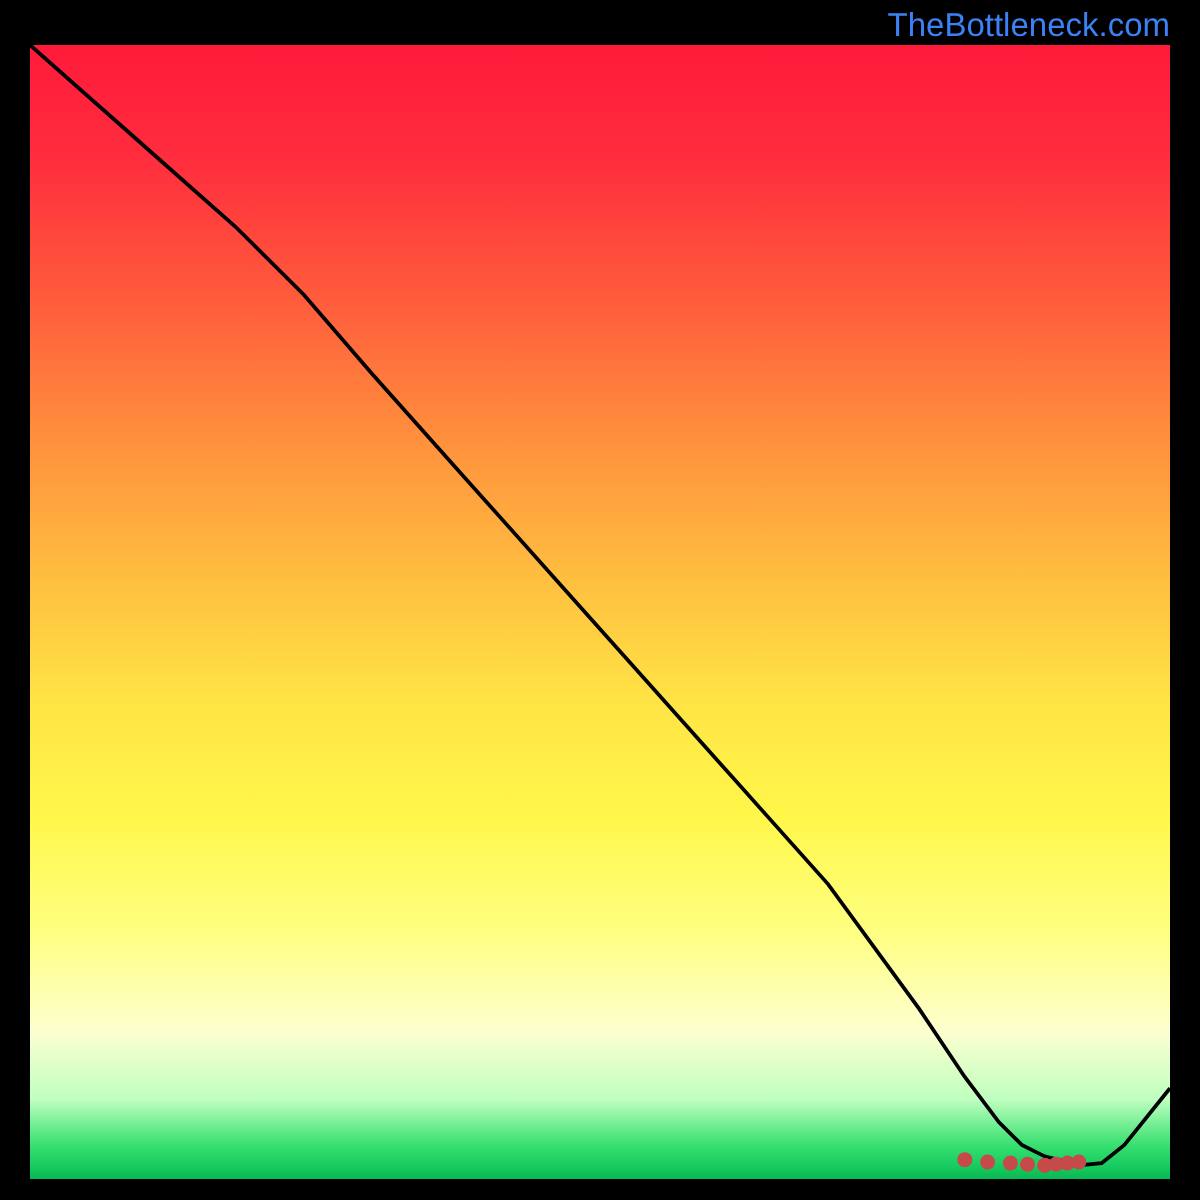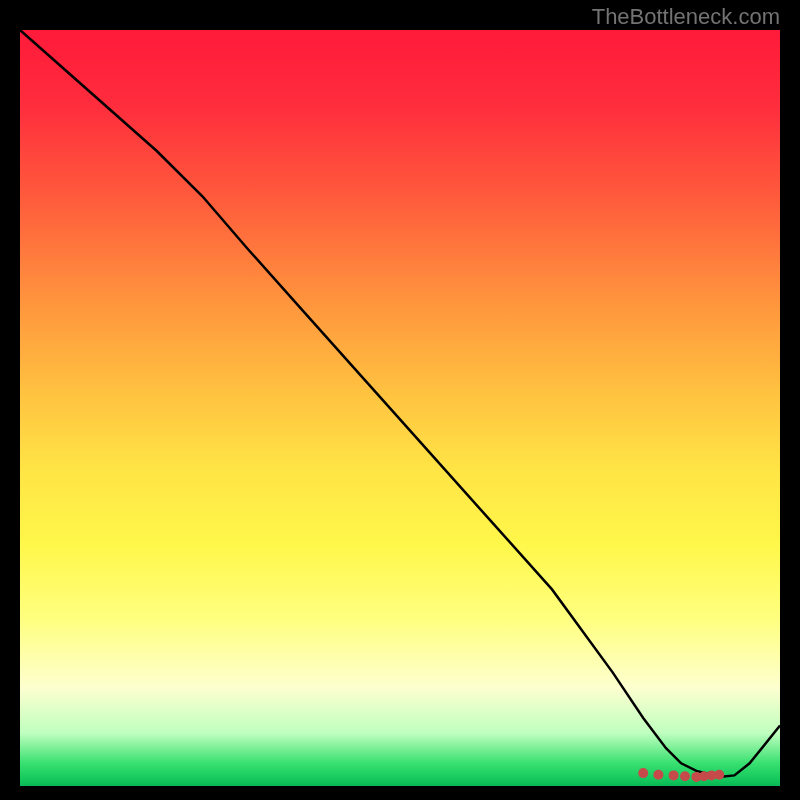--- a/index.html
+++ b/index.html
@@ -39,21 +39,21 @@
       #bfffbf 93%,
       #38e070 97%,
       #16c95e 99%,
       #08b855 100%
     );
   }
   .watermark {
     position: absolute;
     top: 4px;
     right: 20px;
-    color: #737373;
+    color: #3b82f6;
     font-size: 22px;
     font-family: Arial, sans-serif;
   }
   svg.line-layer {
     position: absolute;
     left: 0;
     top: 0;
     width: 760px;
     height: 756px;
   }

